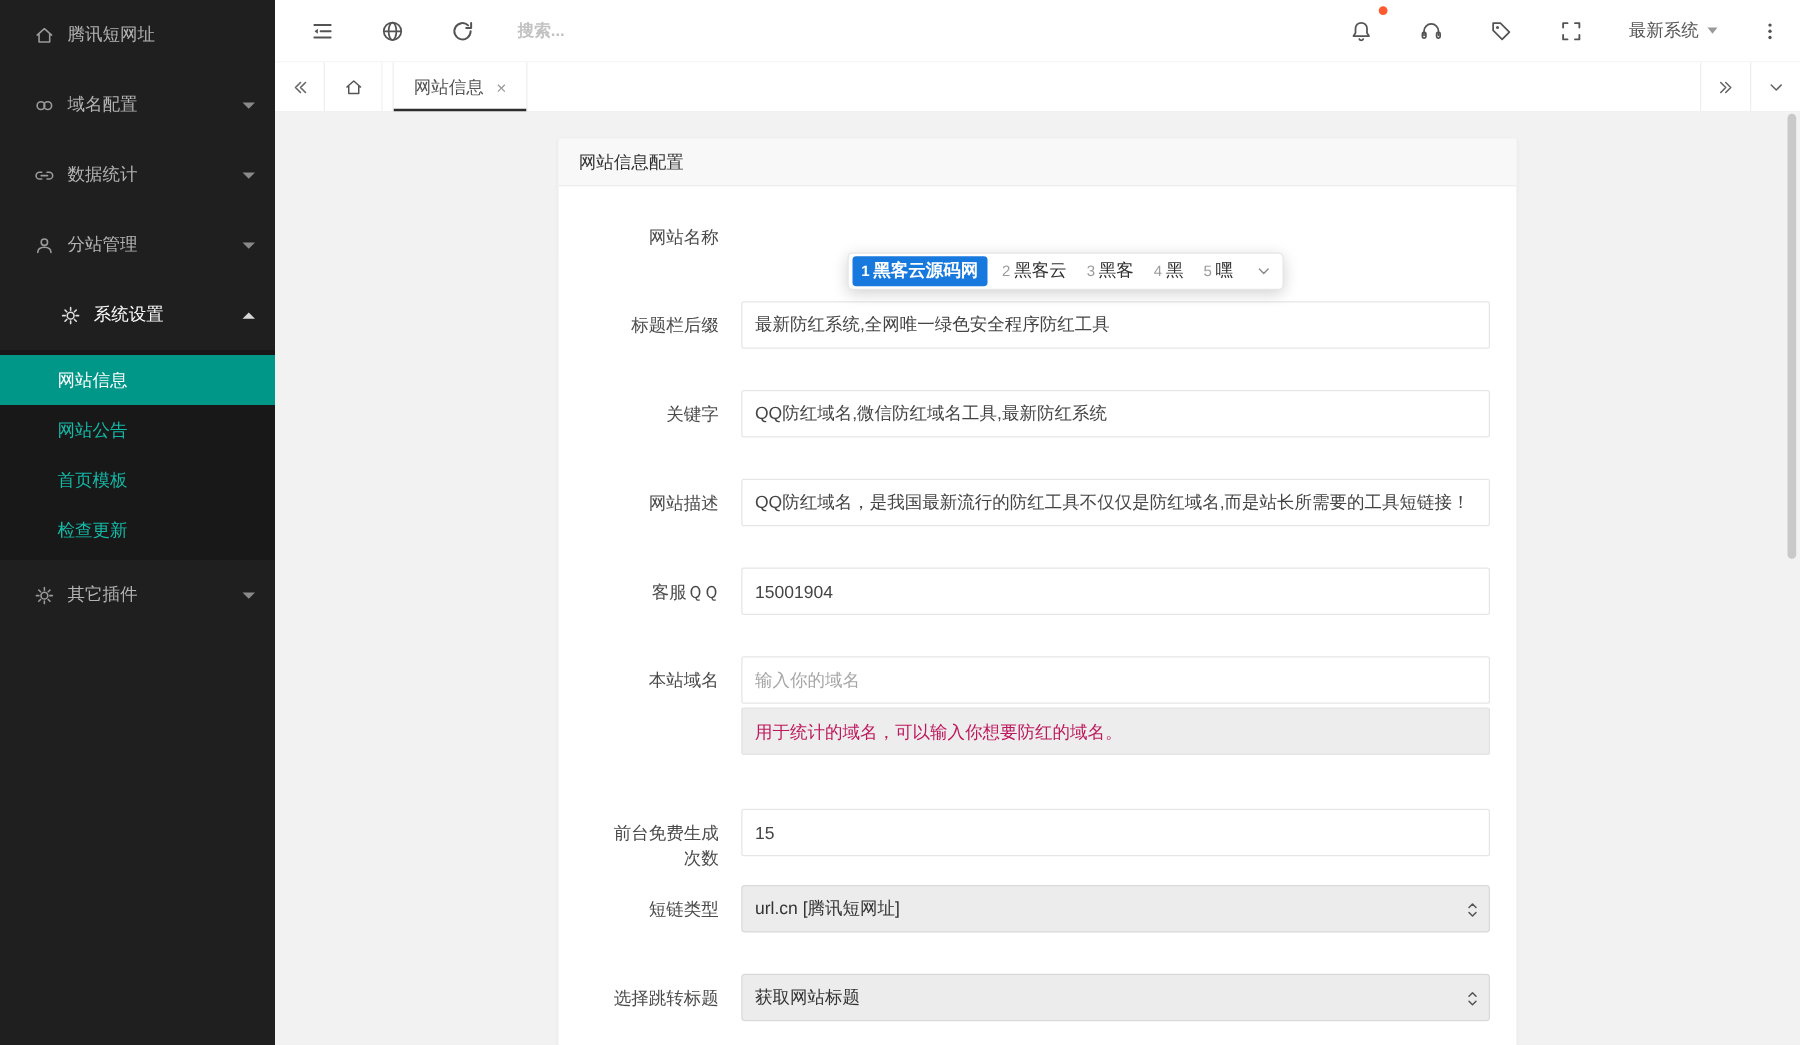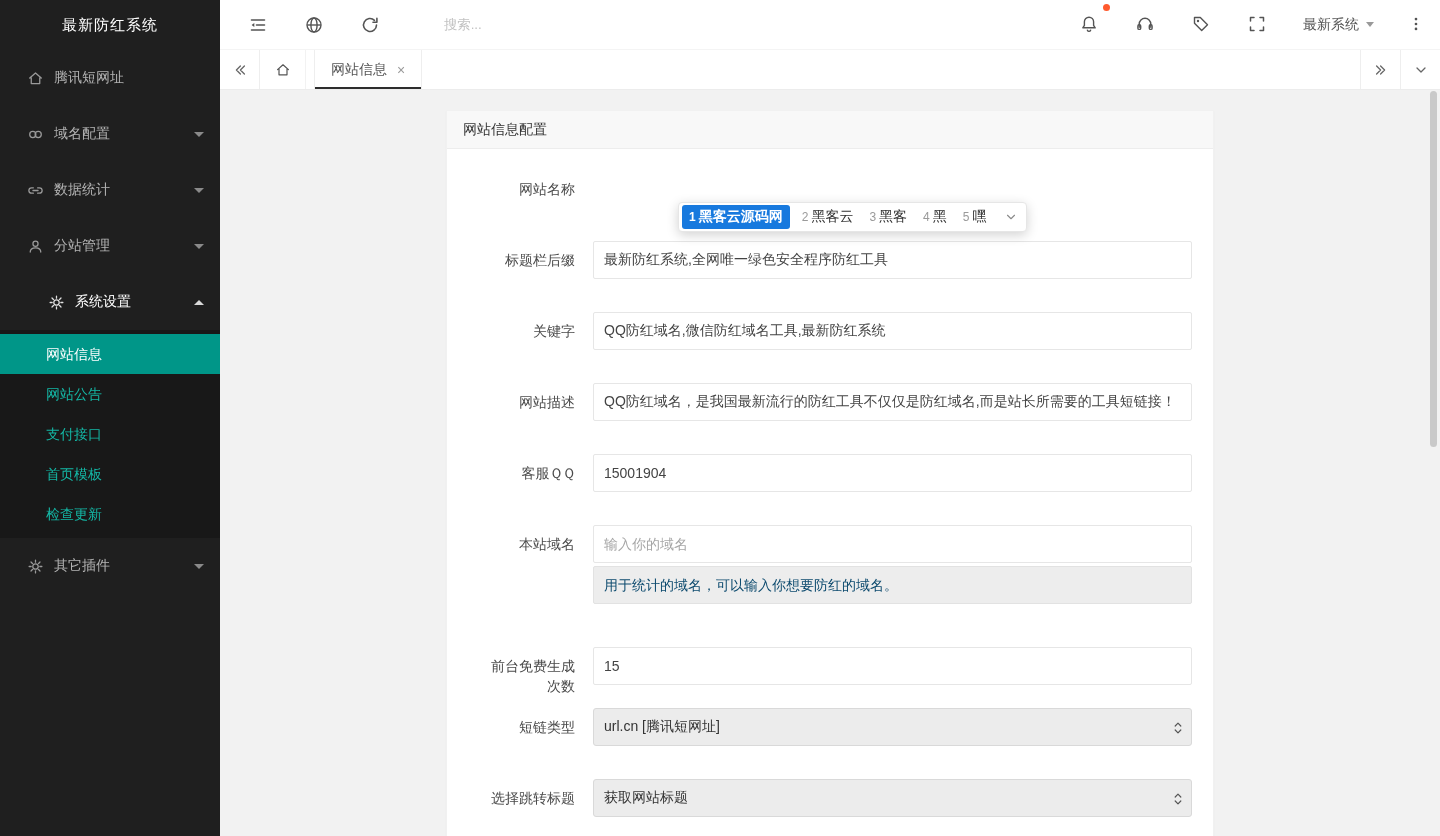--- a/index.html
+++ b/index.html
@@ -25,23 +25,23 @@
   .submenu-item.active { background:var(--accent-green,#009688); color:#fff; }
 
   
   .main { flex:1; display:flex; flex-direction:column; height:100%; background:#fff; min-width:0; }
 
   
   .topbar { height:50px; background:#fff; display:flex; align-items:center;
     padding-left:10px; flex-shrink:0; border-bottom:1px solid #f4f4f4; }
   .top-btn { width:56px; height:50px; display:flex; align-items:center; justify-content:center;
     color:#545454; cursor:pointer; position:relative; flex-shrink:0; }
-  .search { border:none; outline:none; width:240px; margin-left:46px; color:#333; background:transparent; }
+  .search { border:none; outline:none; width:240px; margin-left:16px; color:#333; background:transparent;font-weight:bold; }
   .search::placeholder { color:#c2c2c2; }
-  .top-right { margin-left:auto; display:flex; align-items:flex-end; height:100%; }
+  .top-right { margin-left:auto; display:flex; align-items:flex-start; height:100%; }
   .notif-dot { position:absolute; top:5px; right:7px; width:7px; height:7px; border-radius:50%;
     background:var(--notification-dot,#ff5a2d); }
   .user-menu { display:flex; align-items:center; gap:7px; padding:0 18px; height:100%;
     color:#555; cursor:pointer; }
   .caret-down { width:0; height:0; border-left:4px solid transparent;
     border-right:4px solid transparent; border-top:5px solid #999; }
 
   
   .tabbar { height:40px; background:#fff; border-bottom:1px solid #ececec;
     display:flex; align-items:stretch; flex-shrink:0; }
@@ -69,21 +69,21 @@
   .form-item { position:relative; margin-bottom:33px; min-height:38px; }
   .form-label { position:absolute; left:33px; top:0; width:95px; padding-top:9px;
     text-align:right; color:#4a4a4a; line-height:20px; word-break:break-all; }
   .form-field { margin-left:146px; width:599px; }
   .text-input { width:100%; height:38px; border:1px solid #e6e6e6; border-radius:2px;
     padding:0 10px; font-size:14px; color:#444; background:#fff; outline:none;
     font-family:inherit; }
   .text-input.focused { border-color:var(--focus-blue,#1e9fff); }
   .text-input::placeholder { color:#a6a6a6; }
   .help-block { margin-top:3px; height:38px; line-height:36px; background:#ededed;
-    border:1px solid #e2e2e2; border-radius:2px; padding:0 10px; color:#0c4a6e; }
+    border:1px solid #e2e2e2; border-radius:2px; padding:0 10px; color:#be185d; }
   .mb-lg { margin-bottom:43px; }
   .mb-sm { margin-bottom:23px;border-radius:10px; }
   .select-box { height:38px; background:#ececec; border:1px solid #d9d9d9; border-radius:3px;
     display:flex; align-items:center; padding:0 26px 0 10px; color:#333; position:relative;
     cursor:pointer; }
   .select-arrows { position:absolute; right:6px; top:11px; color:#555; }
 
   
   .ime-popup { position:absolute; left:458px; top:112px; height:30px; background:#fff;
     border:1px solid #e6e6e6; border-radius:4px; box-shadow:0 3px 12px rgba(0,0,0,.18);
@@ -95,21 +95,20 @@
   .ime-cand.selected .num { color:#fff; }
   .ime-chevron { color:#8a8a8a; margin-left:2px; cursor:pointer; }
 
   .scroll-thumb { position:absolute; right:3px; top:1px; width:7px; height:356px;
     background:#c9c9c9; border-radius:4px; cursor:pointer; }
 </style>
 </head>
 <body>
 
 <aside class="sidebar">
-  <div class="logo">最新防红系统</div>
   <nav>
 
     <div class="menu-item">
       <span class="mi-icon">
         <svg width="17" height="17" viewBox="0 0 20 20">
             <path d="M3.2 9.5 10 3.5l6.8 6M5 8.8V16h10V8.8" fill="none" stroke="currentColor" stroke-width="1.5" stroke-linecap="round" stroke-linejoin="round"></path>
           </svg>
       </span>
       <span>腾讯短网址</span>
     </div>
@@ -153,21 +152,20 @@
             <path d="M10 2.5v2.4M10 15.1v2.4M2.5 10h2.4M15.1 10h2.4M4.7 4.7l1.7 1.7M13.6 13.6l1.7 1.7M15.3 4.7l-1.7 1.7M6.4 13.6l-1.7 1.7" stroke="currentColor" stroke-width="1.5" stroke-linecap="round"></path>
           </svg>
       </span>
       <span>系统设置</span>
       <span class="caret"></span>
     </div>
 
     <div class="submenu">
       <div class="submenu-item active">网站信息</div>
       <div class="submenu-item">网站公告</div>
-      <div class="submenu-item">支付接口</div>
       <div class="submenu-item">首页模板</div>
       <div class="submenu-item">检查更新</div>
     </div>
 
     <div class="menu-item">
       <span class="mi-icon">
         <svg width="17" height="17" viewBox="0 0 20 20">
             <circle cx="10" cy="10" r="3.2" fill="none" stroke="currentColor" stroke-width="1.5"></circle>
             <path d="M10 2.5v2.4M10 15.1v2.4M2.5 10h2.4M15.1 10h2.4M4.7 4.7l1.7 1.7M13.6 13.6l1.7 1.7M15.3 4.7l-1.7 1.7M6.4 13.6l-1.7 1.7" stroke="currentColor" stroke-width="1.5" stroke-linecap="round"></path>
           </svg>

